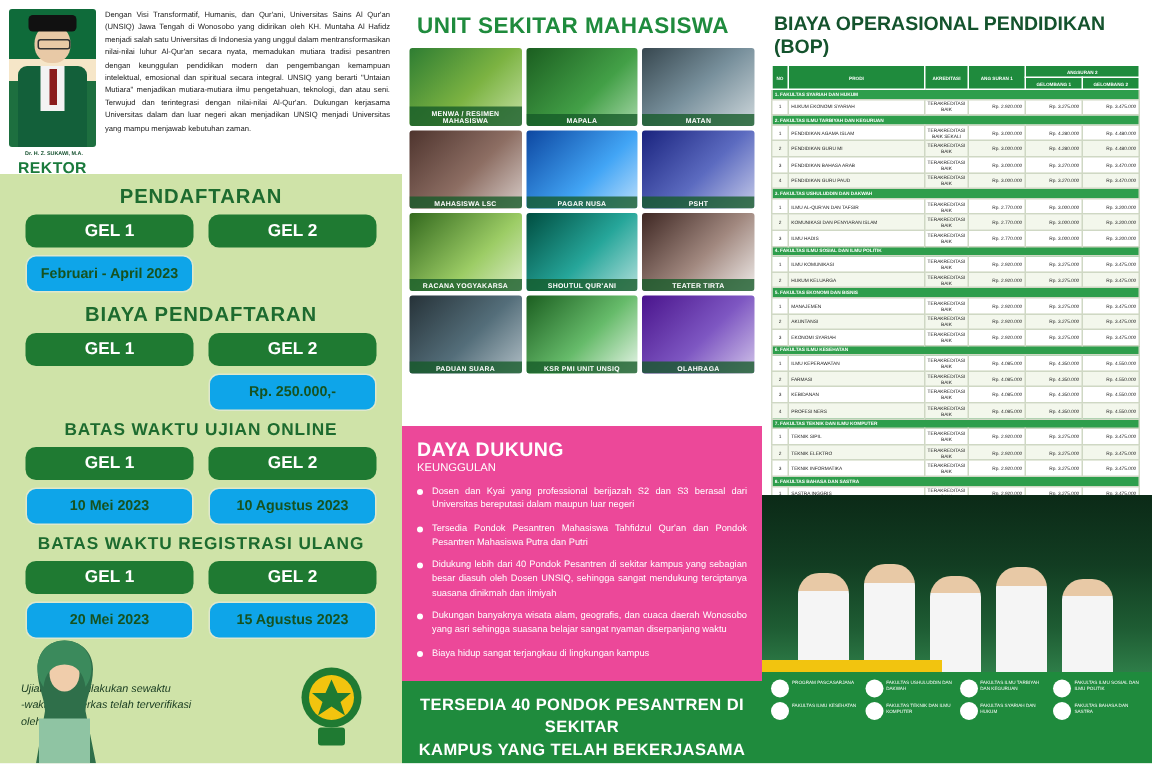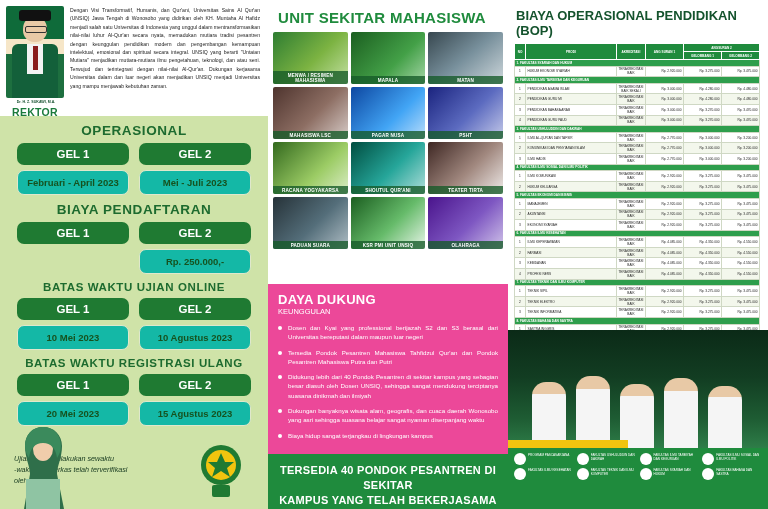--- a/index.html
+++ b/index.html
@@ -39,21 +39,21 @@
     font-size:13.5px;margin:0;padding:7px 0 5px 0;
   }
   .panel-title.sm{font-size:11.5px;}
   .gel-row{display:flex;gap:10px;justify-content:center;}
   .gel-col{width:112px;}
   .gel-head{
     background:#1f7a32;color:#ffffff;font-weight:bold;font-size:11.5px;
     text-align:center;padding:5px 0;border-radius:7px;
   }
   .gel-val{
-    background:#14b8a6;color:#16521f;font-weight:bold;font-size:9.5px;
+    background:#0ea5e9;color:#16521f;font-weight:bold;font-size:9.5px;
     text-align:center;padding:6px 0;border-radius:7px;margin-top:5px;border:1px solid #dfe8cc;
   }
   .note{
     position:absolute;left:14px;top:338px;width:182px;
     font-size:7.2px;font-style:italic;color:#16391f;line-height:1.5;
   }
   .note .ln2{margin-left:0;}
   .seal{
     position:absolute;right:14px;bottom:10px;width:66px;height:60px;
   }
@@ -144,29 +144,28 @@
       </div>
       <div class="rector-text">Dengan Visi Transformatif, Humanis, dan Qur'ani, Universitas Sains Al Qur'an (UNSIQ) Jawa Tengah di Wonosobo yang didirikan oleh KH. Muntaha Al Hafidz menjadi salah satu Universitas di Indonesia yang unggul dalam mentransformasikan nilai-nilai luhur Al-Qur'an secara nyata, memadukan mutiara tradisi pesantren dengan keunggulan pendidikan modern dan pengembangan kemampuan intelektual, emosional dan spiritual secara integral.
 
 UNSIQ yang berarti "Untaian Mutiara" menjadikan mutiara-mutiara ilmu pengetahuan, teknologi, dan atau seni. Terwujud dan terintegrasi dengan nilai-nilai Al-Qur'an. Dukungan kerjasama Universitas dalam dan luar negeri akan menjadikan UNSIQ menjadi Universitas yang mampu menjawab kebutuhan zaman.</div>
       <div class="rector-name">Dr. H. Z. SUKAWI, M.A.</div>
       <div class="rektor-label">REKTOR<br>UNSIQ</div>
     </div>
 
     <div class="green-panel">
       <div>
-        <h2 class="panel-title">OPERASIONAL</h2>
+        <h2 class="panel-title">PENDAFTARAN</h2>
         <div class="gel-row">
           <div class="gel-col">
             <div class="gel-head">GEL 1</div>
             <div class="gel-val">Februari - April 2023</div>
           </div>
           <div class="gel-col">
             <div class="gel-head">GEL 2</div>
-            <div class="gel-val">Mei - Juli 2023</div>
           </div>
         </div>
       </div>
 
       <div>
         <h2 class="panel-title">BIAYA PENDAFTARAN</h2>
         <div class="gel-row">
           <div class="gel-col">
             <div class="gel-head">GEL 1</div>
           </div>

